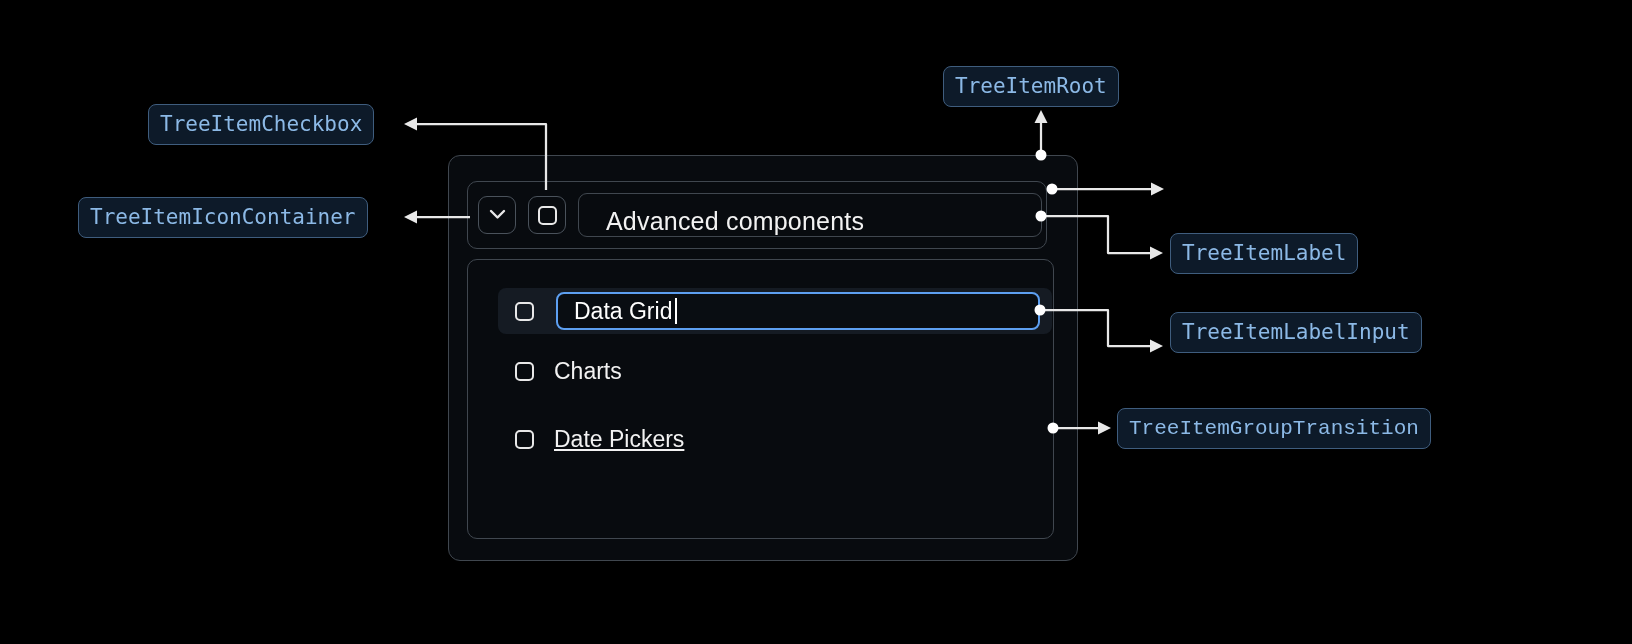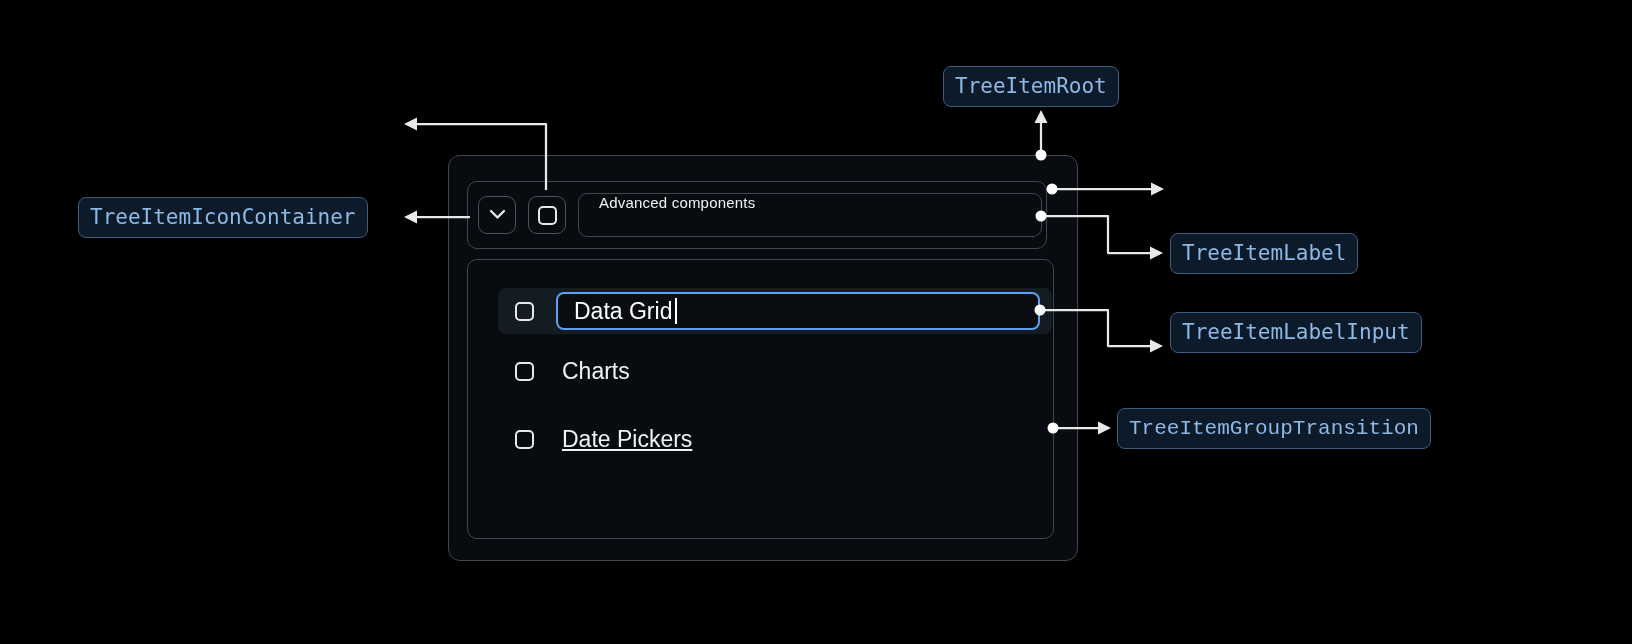--- a/index.html
+++ b/index.html
@@ -25,42 +25,42 @@
     border:1.5px solid #4a525b; border-radius:9px;
     display:flex; align-items:center; justify-content:center;
     background:transparent;
   }
   .cb-glyph {
     width:19px; height:19px; border:2px solid #e8e8e8; border-radius:5px;
     background:transparent; flex:none;
   }
   .parent-label {
     flex:1; height:44px; border:1.5px solid #40474f; border-radius:9px;
-    display:flex; align-items:flex-start; padding-left:20px;
-    font-size:15px; color:#f2f2f2; letter-spacing:.2px;
+    display:flex; align-items:flex-end; padding-left:27px;
+    font-size:25px; color:#f2f2f2; letter-spacing:.2px;
   }
   .group-box {
     position:absolute; left:18px; top:103px; width:587px; height:280px;
     border:1.5px solid #40474f; border-radius:10px;
   }
   .row-edit {
     position:absolute; left:30px; right:1px; top:28px; height:46px;
     background:#151b23; border-radius:8px;
     display:flex; align-items:center; padding-left:17px;
   }
   .edit-input {
     margin-left:22px; flex:1; margin-right:12px; height:38px;
     border:2px solid #5d9ff1; border-radius:8px; background:#090d12;
     display:flex; align-items:center; padding-left:16px;
     font-size:23px; color:#ffffff;
   }
   .caret { display:inline-block; width:2px; height:26px; background:#ffffff; margin-left:3px; }
   .row {
     position:absolute; left:0; width:100%; height:60px;
-    display:flex; align-items:center; gap:28px; padding-left:47px;
+    display:flex; align-items:center; gap:20px; padding-left:47px;
     font-size:23px; color:#f2f2f2;
   }
   .row2 { top:81px; } .row3 { top:149px;text-decoration:underline; } .row4 { top:199px; }
 
   
   .pill {
     position:absolute; white-space:nowrap;
     font-family:"DejaVu Sans Mono", monospace; font-size:21px; line-height:1.2;
     color:#8cb9e6; background:#0d1a29; border:1.5px solid #3f5d7e;
     border-radius:8px; padding:7px 11px;
@@ -115,20 +115,21 @@
 
       <div class="row row3">
         <span class="cb-glyph"></span>
         <span>Date Pickers</span>
       </div>
 
 
     </div>
   </div>
 
+  <div class="pill pill-checkbox">TreeItemCheckbox</div>
   <div class="pill pill-root">TreeItemRoot</div>
   <div class="pill pill-icon-container">TreeItemIconContainer</div>
   <div class="pill pill-label">TreeItemLabel</div>
   <div class="pill pill-label-input">TreeItemLabelInput</div>
   <div class="pill pill-group">TreeItemGroupTransition</div>
 
   <svg class="overlay" width="1632" height="644" viewBox="0 0 1632 644">
     <g stroke="#e8e8e8" stroke-width="2.25" fill="none" stroke-linejoin="round">
 
       <g>

